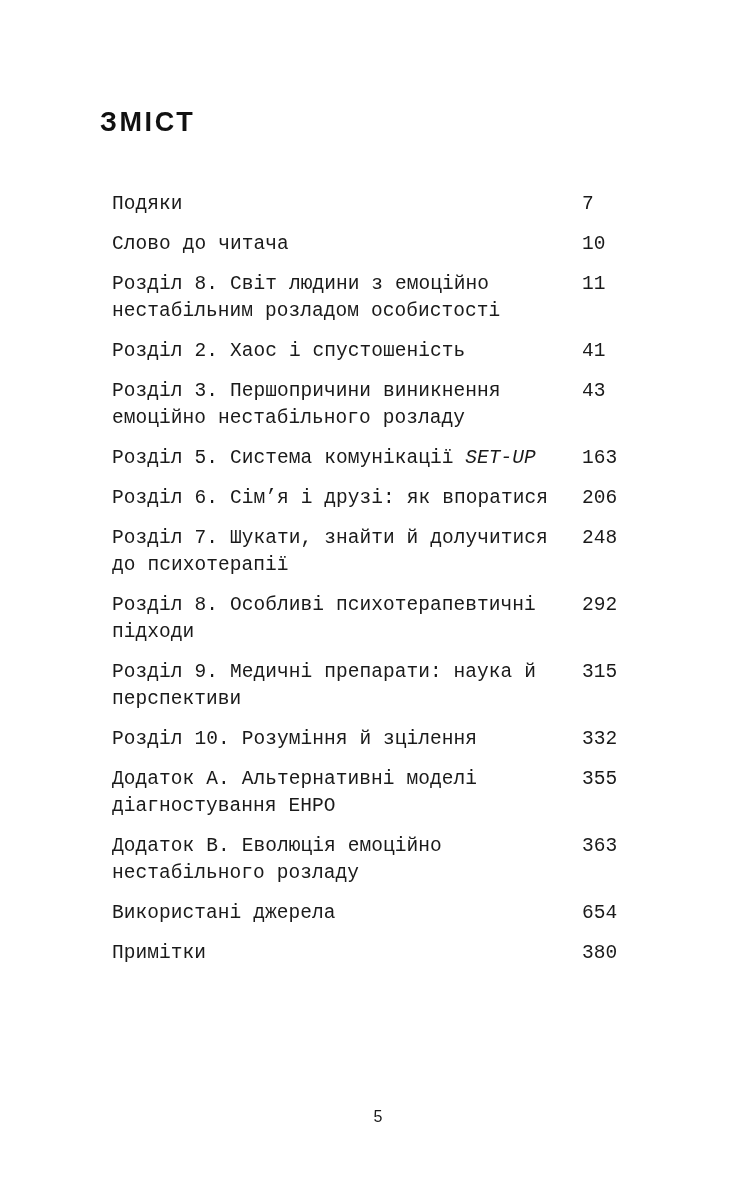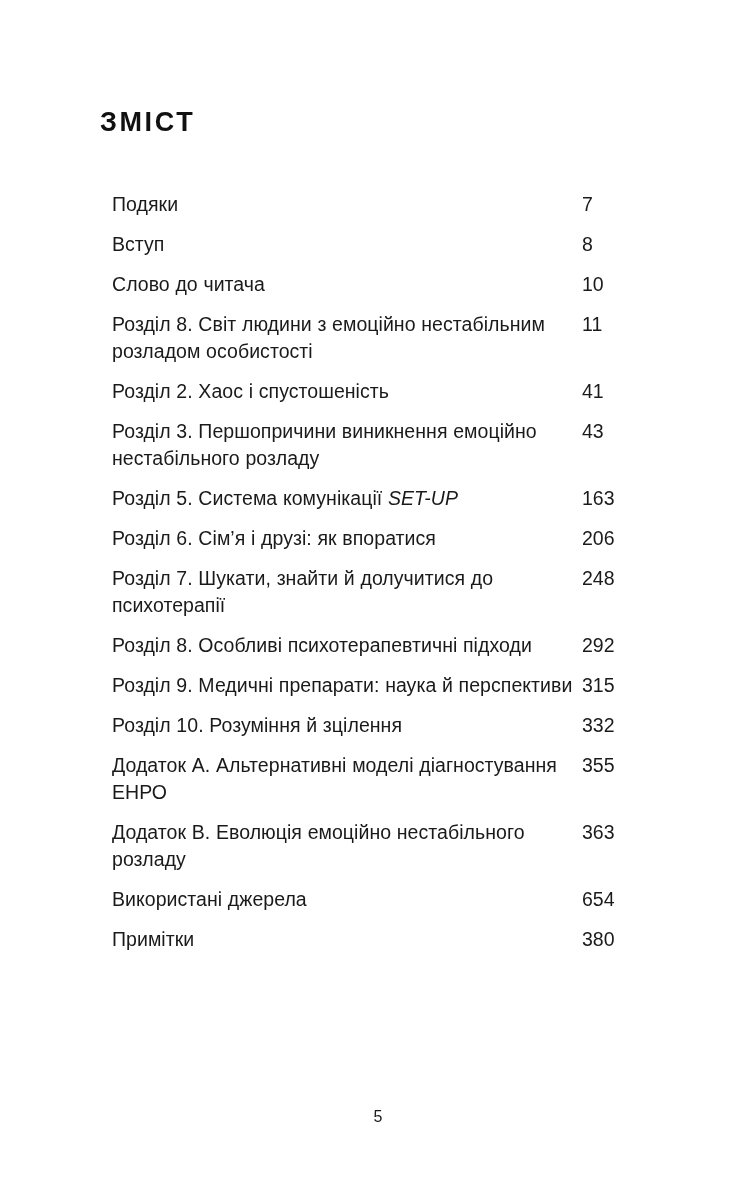--- a/index.html
+++ b/index.html
@@ -44,20 +44,21 @@
     position: absolute;
     left: 112px;
     top: 191px;
     width: 540px;
   }
 
   .toc-entry {
     position: relative;
     display: block;
     margin-bottom: 13px;
+    font-family: Liberation Mono, monospace;
   }
 
   .toc-entry-inner {
     display: flex;
     align-items: flex-start;
     justify-content: flex-start;
   }
 
   .toc-entry-title {
     font-size: 19.5px;
@@ -108,26 +109,20 @@
 
   <div class="toc-list">
       <div class="toc-entry">
         <div class="toc-entry-inner">
           <div class="toc-entry-title">Подяки</div>
           <div class="toc-entry-page">7</div>
         </div>
       </div>
       <div class="toc-entry">
         <div class="toc-entry-inner">
-          <div class="toc-entry-title">Вступ</div>
-          <div class="toc-entry-page">8</div>
-        </div>
-      </div>
-      <div class="toc-entry">
-        <div class="toc-entry-inner">
           <div class="toc-entry-title">Слово до читача</div>
           <div class="toc-entry-page">10</div>
         </div>
       </div>
       <div class="toc-entry">
         <div class="toc-entry-inner">
           <div class="toc-entry-title">Розділ 8. Світ людини з емоційно нестабільним розладом особистості</div>
           <div class="toc-entry-page">11</div>
         </div>
       </div>

